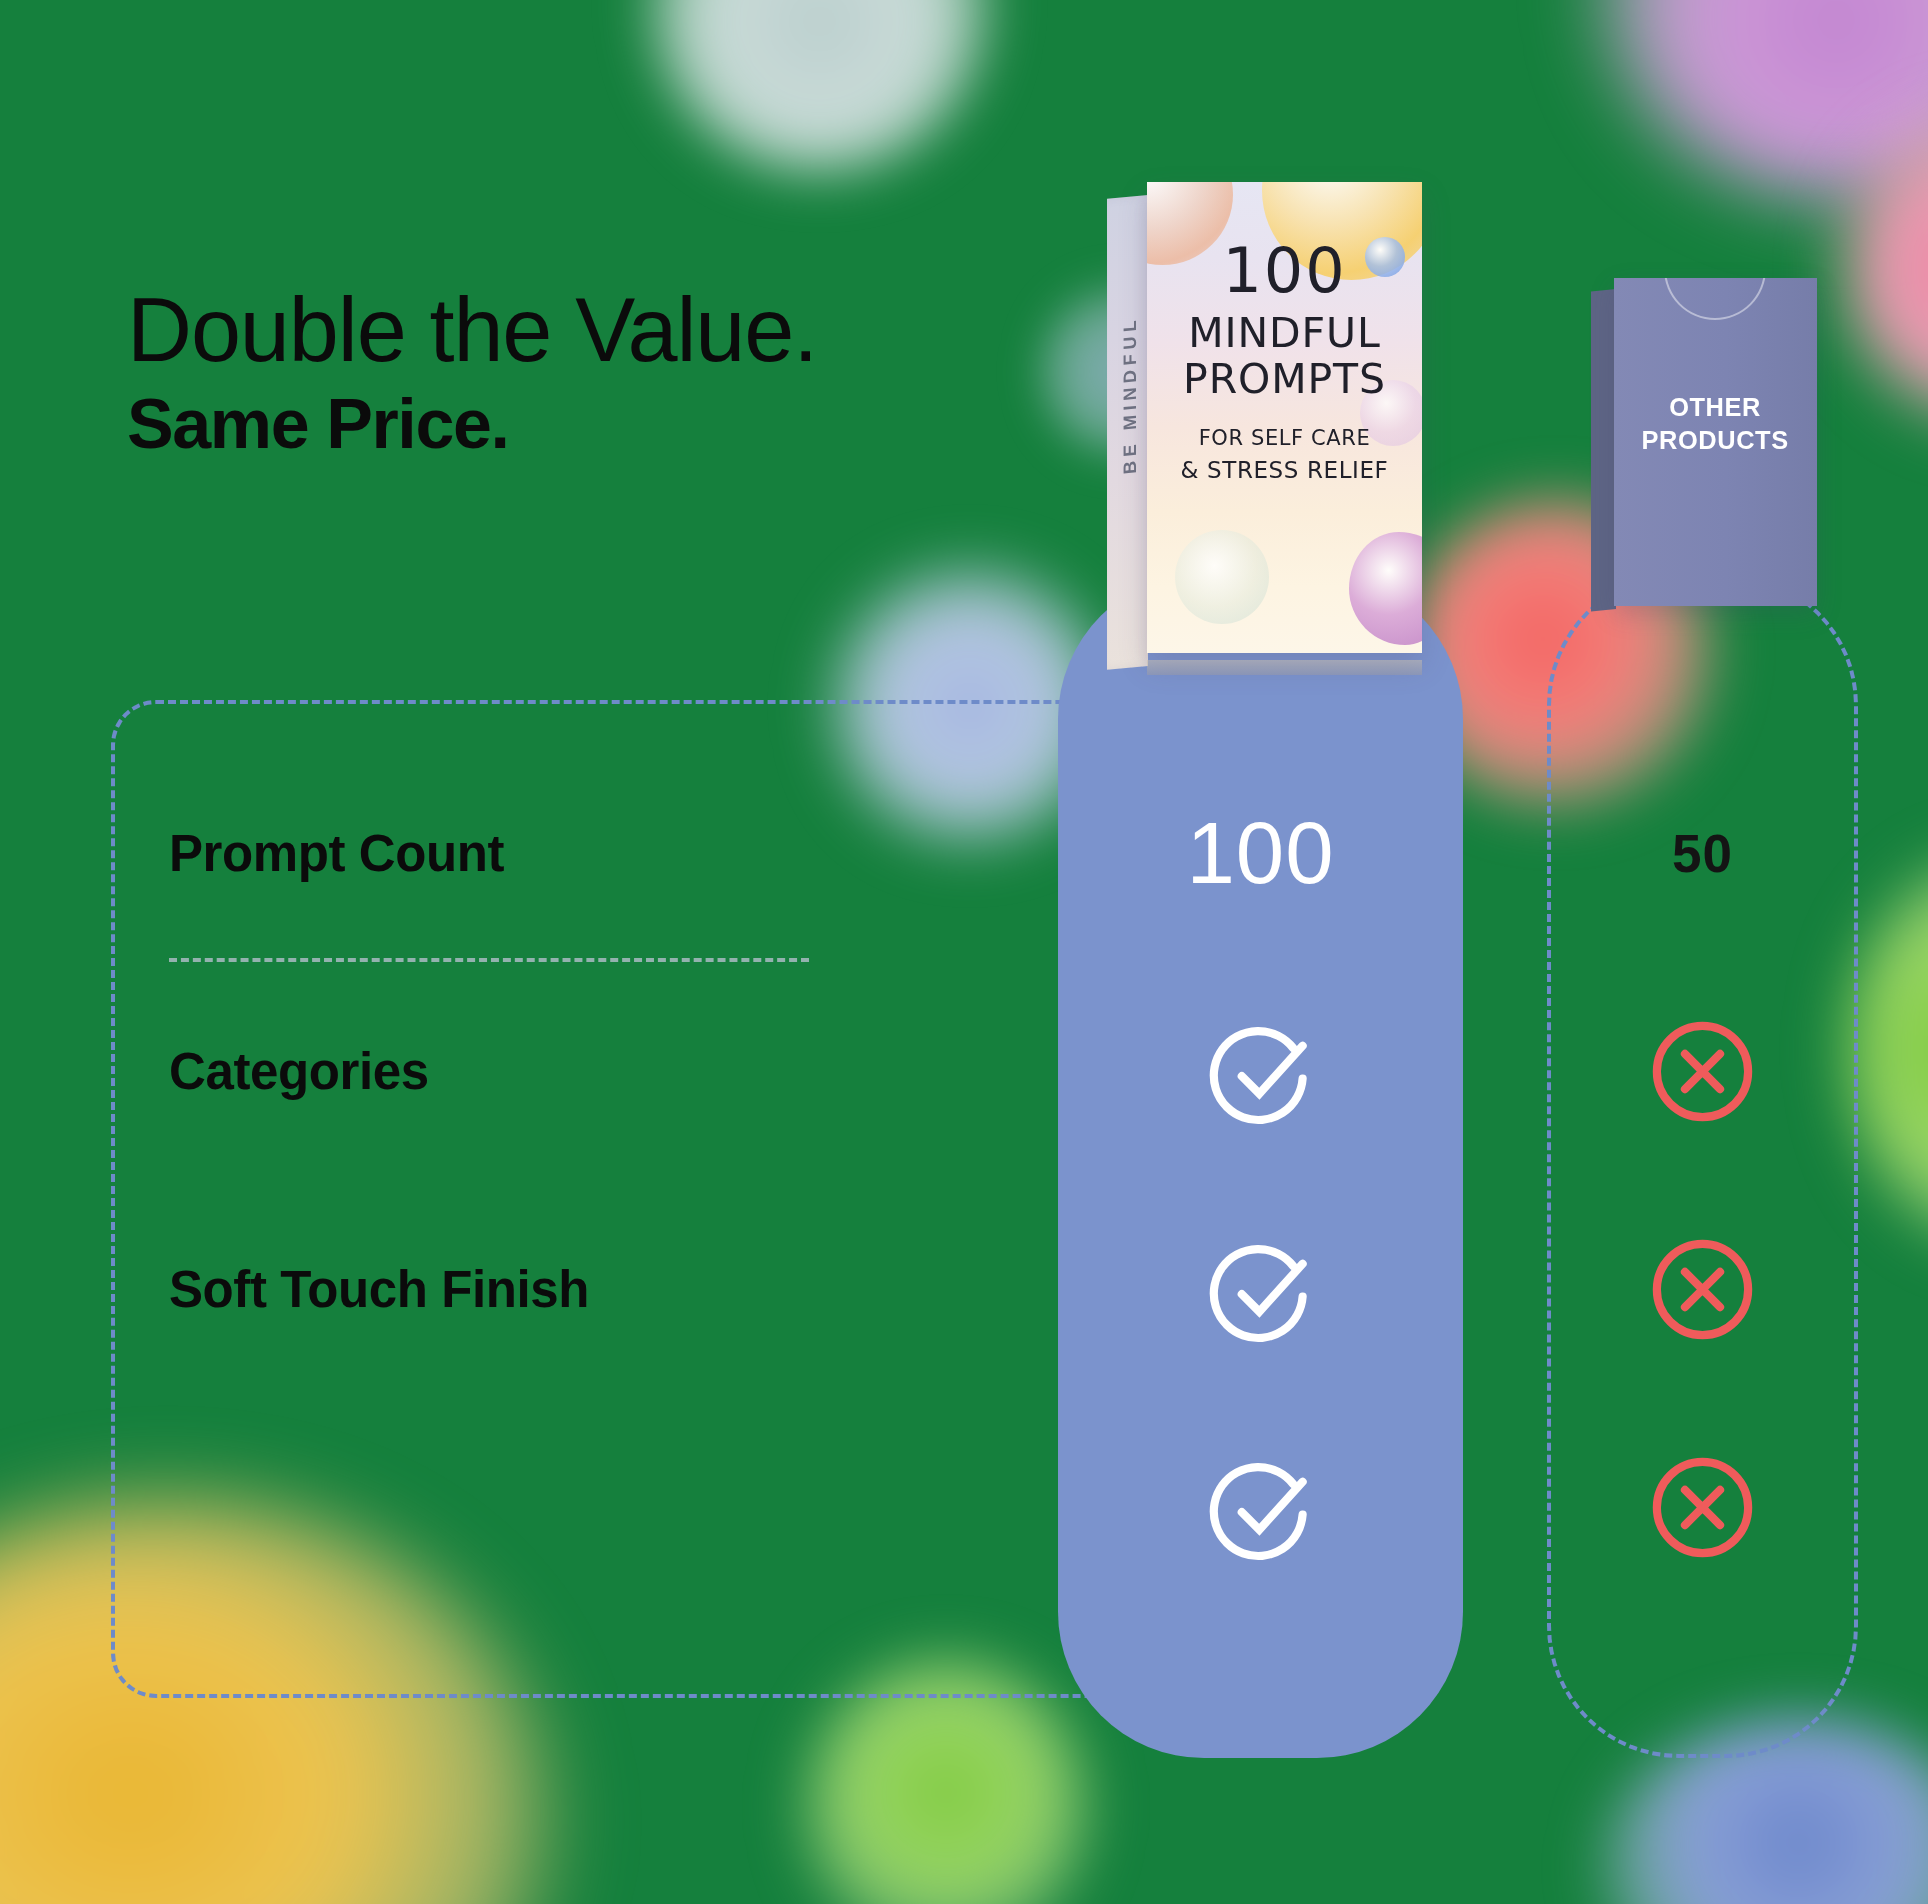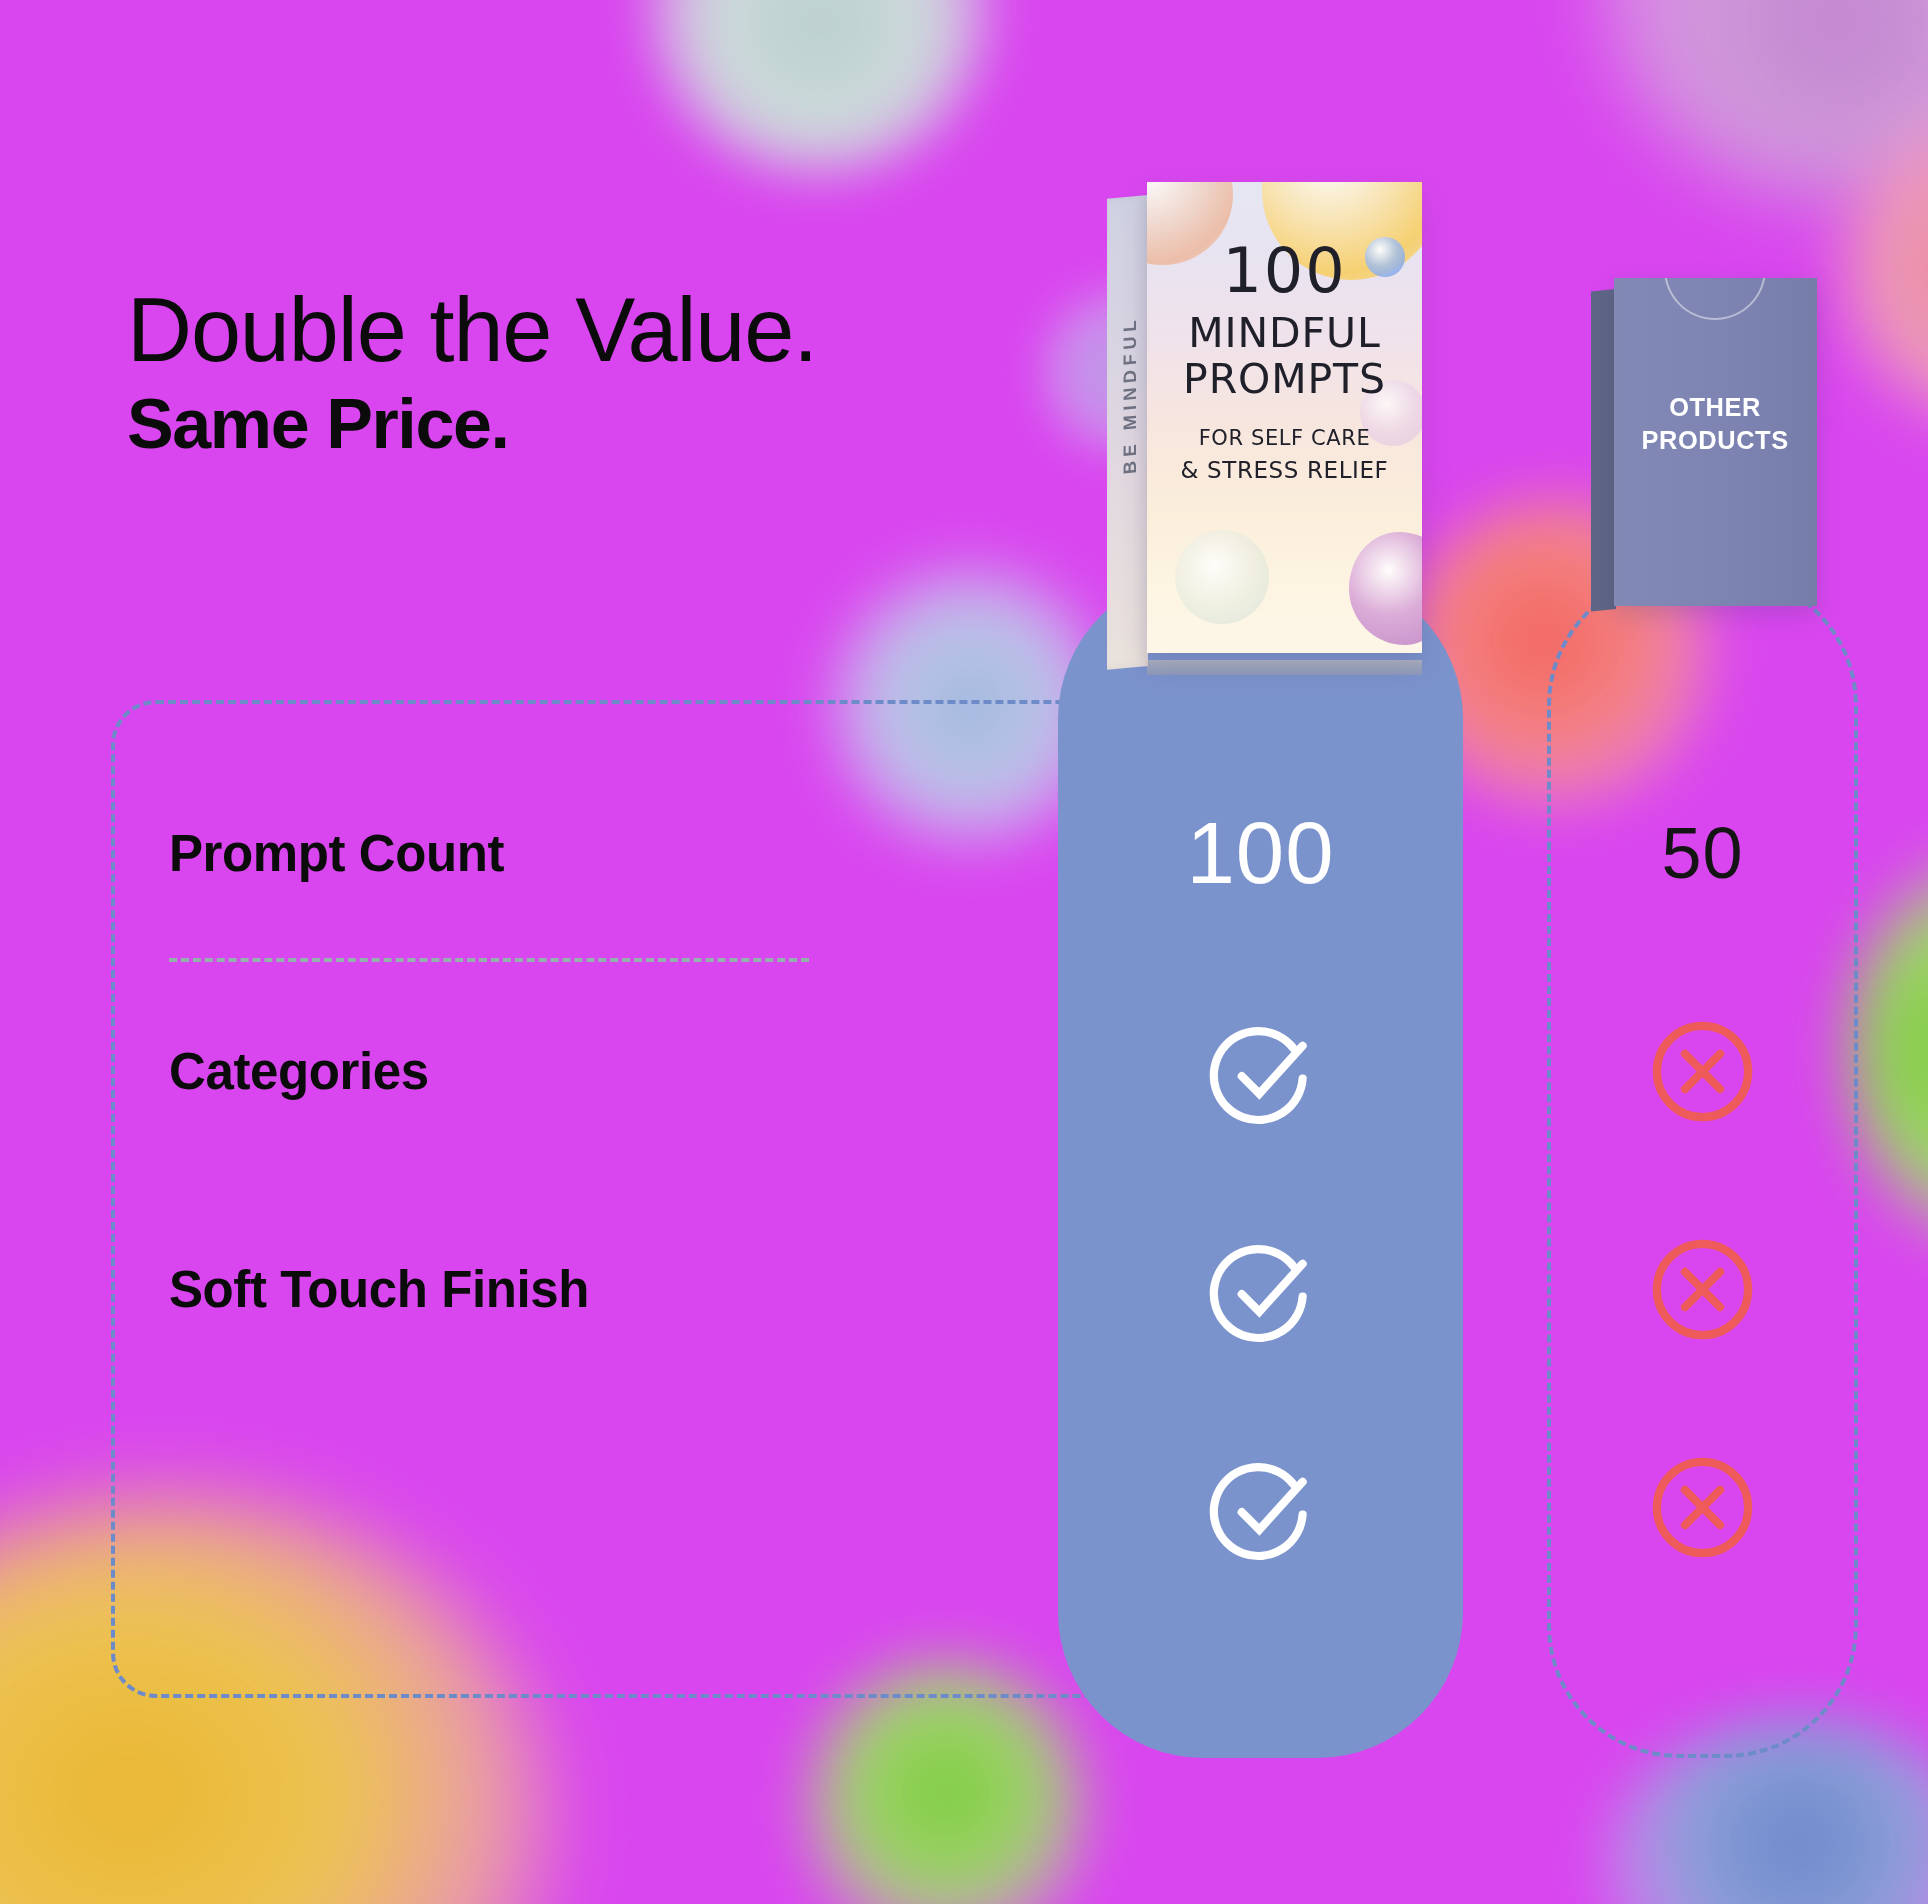--- a/index.html
+++ b/index.html
@@ -8,21 +8,21 @@
     background: #ffffff;
   }
   body {
     font-family: "Liberation Sans", sans-serif;
   }
   #stage {
     position: relative;
     width: 1928px;
     height: 1905px;
     overflow: hidden;
-    background: #d946ef;
+    background: #15803d;
   }
 
   
   #bg {
     position: absolute;
     inset: 0;
     overflow: hidden;
     z-index: 0;
   }
   .blob {
@@ -196,22 +196,22 @@
     align-items: center;
     justify-content: center;
   }
   .cell-number-ours {
     font-size: 87px;
     font-weight: 400;
     color: #ffffff;
     letter-spacing: 0.9px;
   }
   .cell-number-theirs {
-    font-size: 72px;
-    font-weight: 400;
+    font-size: 53px;
+    font-weight: 700;
     color: #141414;
     letter-spacing: 0.9px;
   }
 
   .check-icon, .cross-icon {
     width: 117px;
     height: 117px;
     display: block;
   }
 

